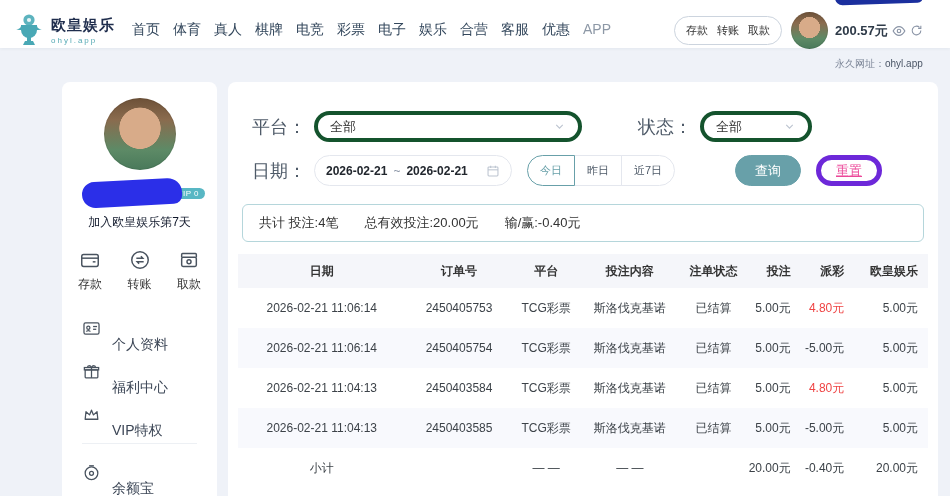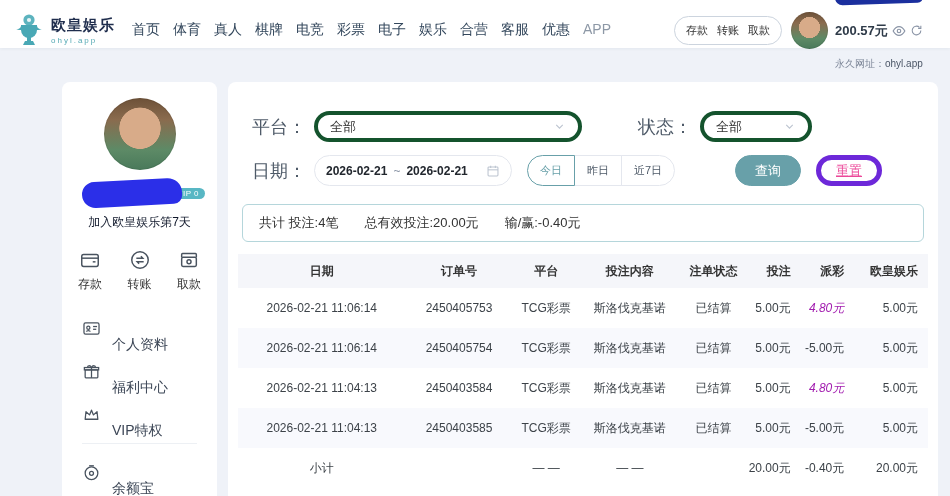--- a/index.html
+++ b/index.html
@@ -129,21 +129,21 @@
   }
 
   table{ width:100%; border-collapse:collapse; table-layout:fixed; }
   thead th{
     background:#f5f6fa; height:34px; font-size:12px; font-weight:bold; color:#333;
     text-align:center;
   }
   tbody td{ height:40px; font-size:12px; color:#3c4248; text-align:center; }
   tbody tr.striped{ background:#f8f9fd; }
   th.num, td.num{ text-align:right; padding-right:10px; }
-  td.red{ color:#a21caf;font-style:italic; }
+  td.red{ color:#ef4444; }
   col.c-date{ width:25%; } col.c-order{ width:16%; } col.c-plat{ width:10%; }
   col.c-content{ width:15%; } col.c-status{ width:10%; }
   col.c-bet{ width:8%; } col.c-pay{ width:8%; } col.c-valid{ width:11%; }
 </style>
 </head>
 <body>
 
 <header class="navbar">
   <div class="brand">
     <span style="display:flex">

